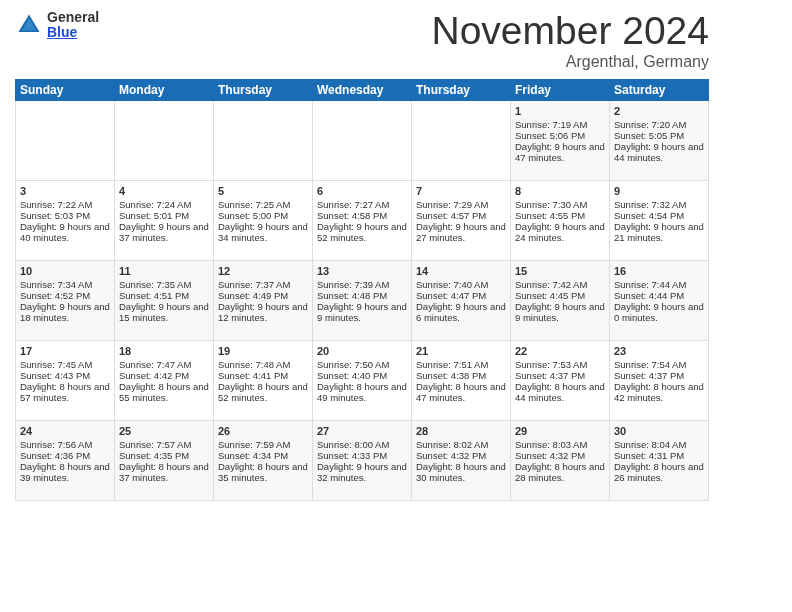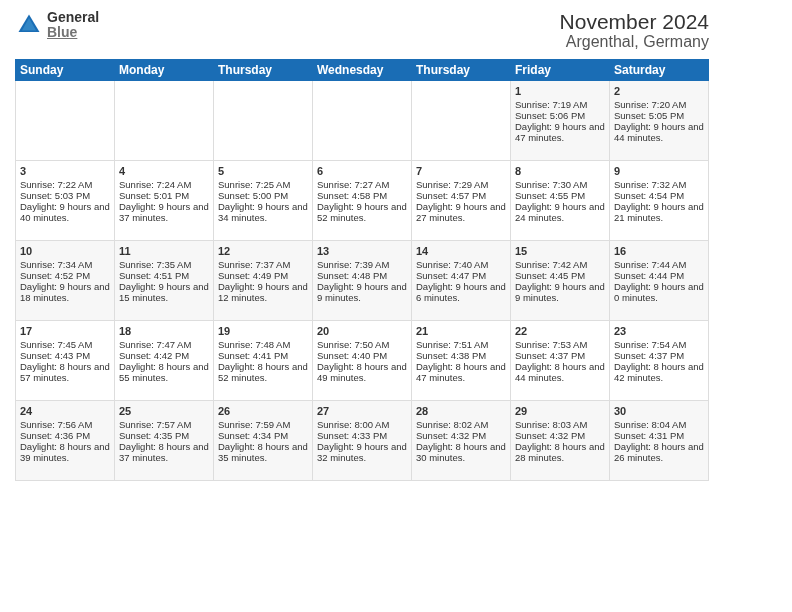--- a/index.html
+++ b/index.html
@@ -31,32 +31,32 @@
       line-height: 1.1;
     }
     .logo-general {
       font-size: 14px;
       font-weight: bold;
       color: #333;
     }
     .logo-blue {
       font-size: 14px;
       font-weight: bold;
-      color: #737373;
+      color: #1d4ed8;
       text-decoration: underline;
     }
     .logo-icon {
       width: 28px;
       height: 28px;
     }
     .title-block {
       text-align: right;
     }
     .month-title {
-      font-size: 21px;
+      font-size: 39px;
       font-weight: normal;
       color: #333;
       line-height: 1.1;
     }
     .subtitle {
       font-size: 16px;
       color: #555;
     }
     table {
       width: 100%;

